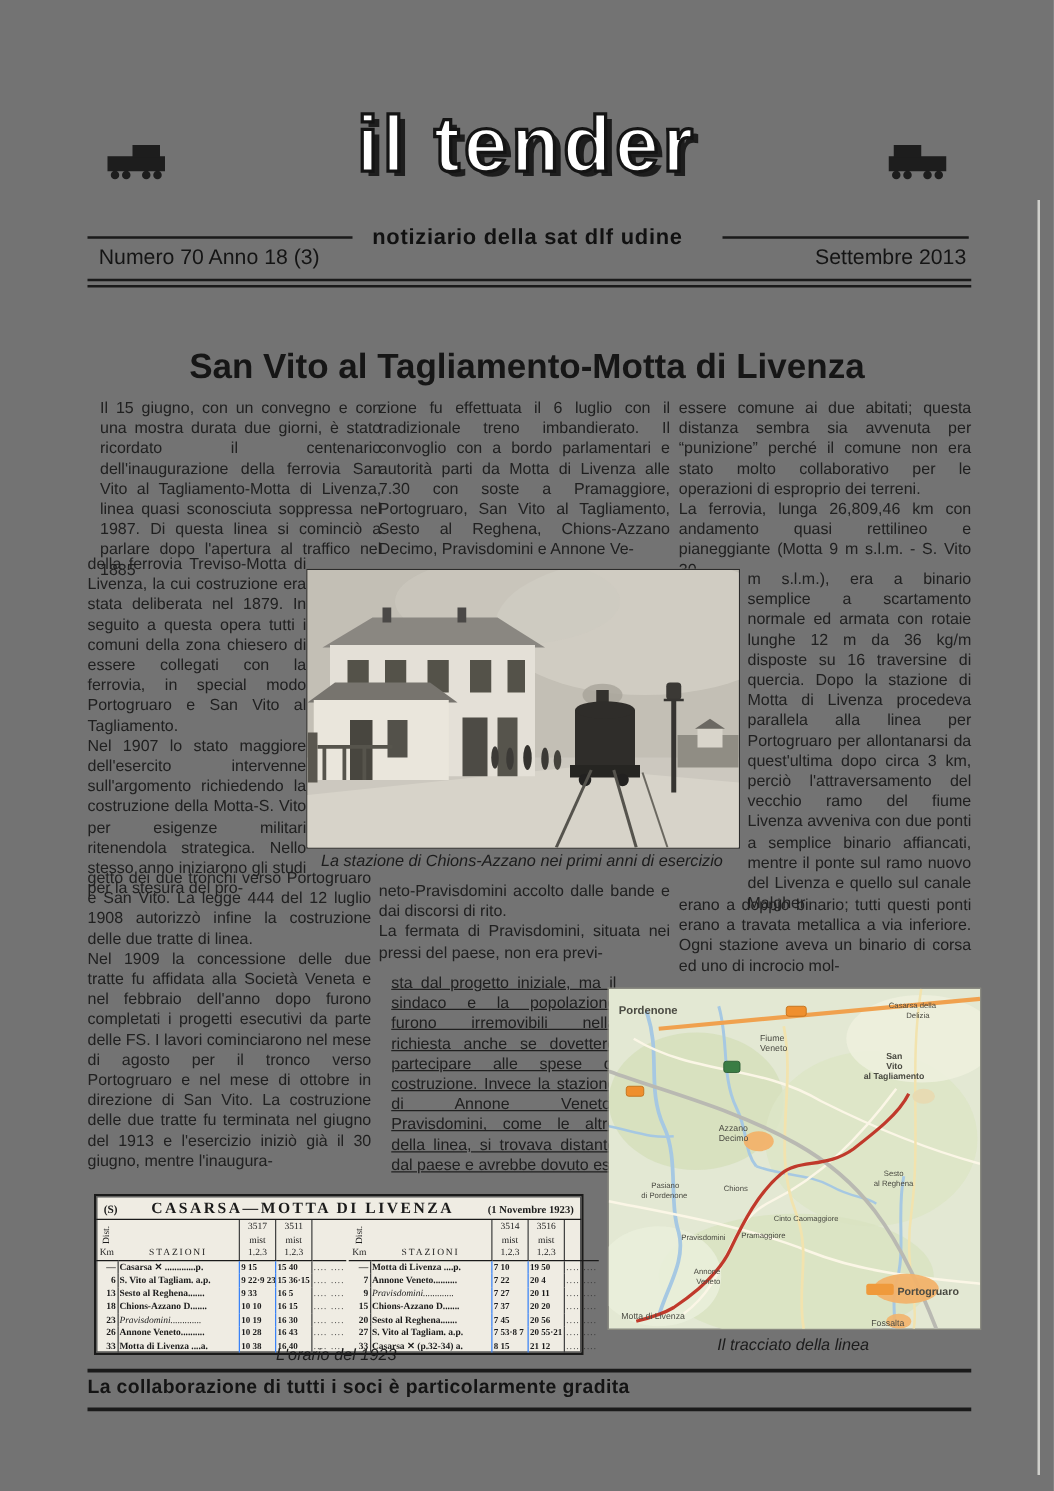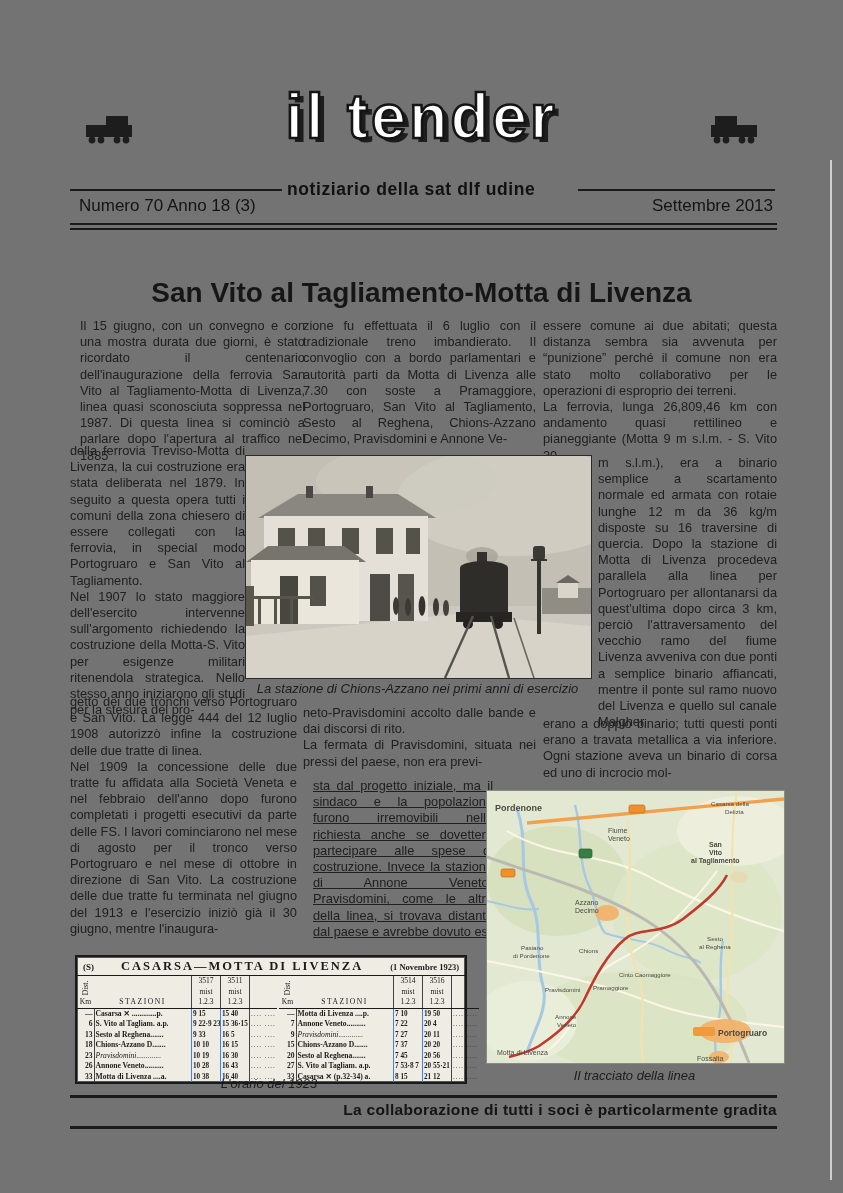--- a/index.html
+++ b/index.html
@@ -38,21 +38,21 @@
   .st-h{width:95px;text-align:center;letter-spacing:1.5px;font-size:8px;}
   .tr-h{width:26px;text-align:center;font-size:6.8px;line-height:7.5px;border-left:1px solid #444;}
   .tr-h span{display:block;}
   .dots-h{width:25px;border-left:1px solid #444;}
   td.km{text-align:right;font-weight:bold;border-right:1px solid #444;}
   td.st{font-weight:bold;}
   td.st.it{font-style:italic;font-weight:normal;}
   td.tm{text-align:left;font-weight:bold;border-left:1px solid #3b82f6;font-size:7.2px;}
   td.dt{color:#333;border-left:1px solid #444;font-size:7px;letter-spacing:1px;}
   
-  .footer-text{font-weight:bold;font-size:15.5px;text-align:right;color:#141414;letter-spacing:.3px;}
+  .footer-text{font-weight:bold;font-size:15.5px;text-align:left;color:#141414;letter-spacing:.3px;}
   .scan-edge{position:absolute;right:11px;top:160px;width:2px;height:1020px;background:#cfcfcb;}
 </style>
 </head>
 <body>
 
 <div class="page">
 
   <svg class="abs train" style="left:84px;top:107px;" viewBox="0 0 54 42">
     <rect x="2" y="18" width="46" height="12" fill="#1d1d1d"></rect>
     <rect x="22" y="9" width="22" height="10" fill="#1d1d1d"></rect>
@@ -67,21 +67,21 @@
   <svg class="abs train" style="left:705px;top:107px;transform:scaleX(-1);" viewBox="0 0 54 42">
     <rect x="2" y="18" width="46" height="12" fill="#1d1d1d"></rect>
     <rect x="22" y="9" width="22" height="10" fill="#1d1d1d"></rect>
     <circle cx="8" cy="33" r="3.4" fill="#1d1d1d"></circle>
     <circle cx="17" cy="33" r="3.4" fill="#1d1d1d"></circle>
     <circle cx="33" cy="33" r="3.4" fill="#1d1d1d"></circle>
     <circle cx="42" cy="33" r="3.4" fill="#1d1d1d"></circle>
   </svg>
 
   <div class="abs hline" style="left:70px;top:189px;width:212px;"></div>
-  <div class="abs subtitle" style="left:287px;top:179px;width:270px;">notiziario della sat dlf udine</div>
+  <div class="abs subtitle" style="left:287px;top:179px;width:270px;text-align:center;">notiziario della sat dlf udine</div>
   <div class="abs hline" style="left:578px;top:189px;width:197px;"></div>
 
   <div class="abs issue" style="left:79px;top:196px;">Numero 70 Anno 18 (3)</div>
   <div class="abs date" style="right:70px;top:196px;">Settembre 2013</div>
 
   <div class="abs hline" style="left:70px;top:223px;width:707px;"></div>
   <div class="abs hline" style="left:70px;top:228px;width:707px;"></div>
 
   <div class="abs title" style="left:0;top:276px;">San Vito al Tagliamento-Motta di Livenza</div>
 

